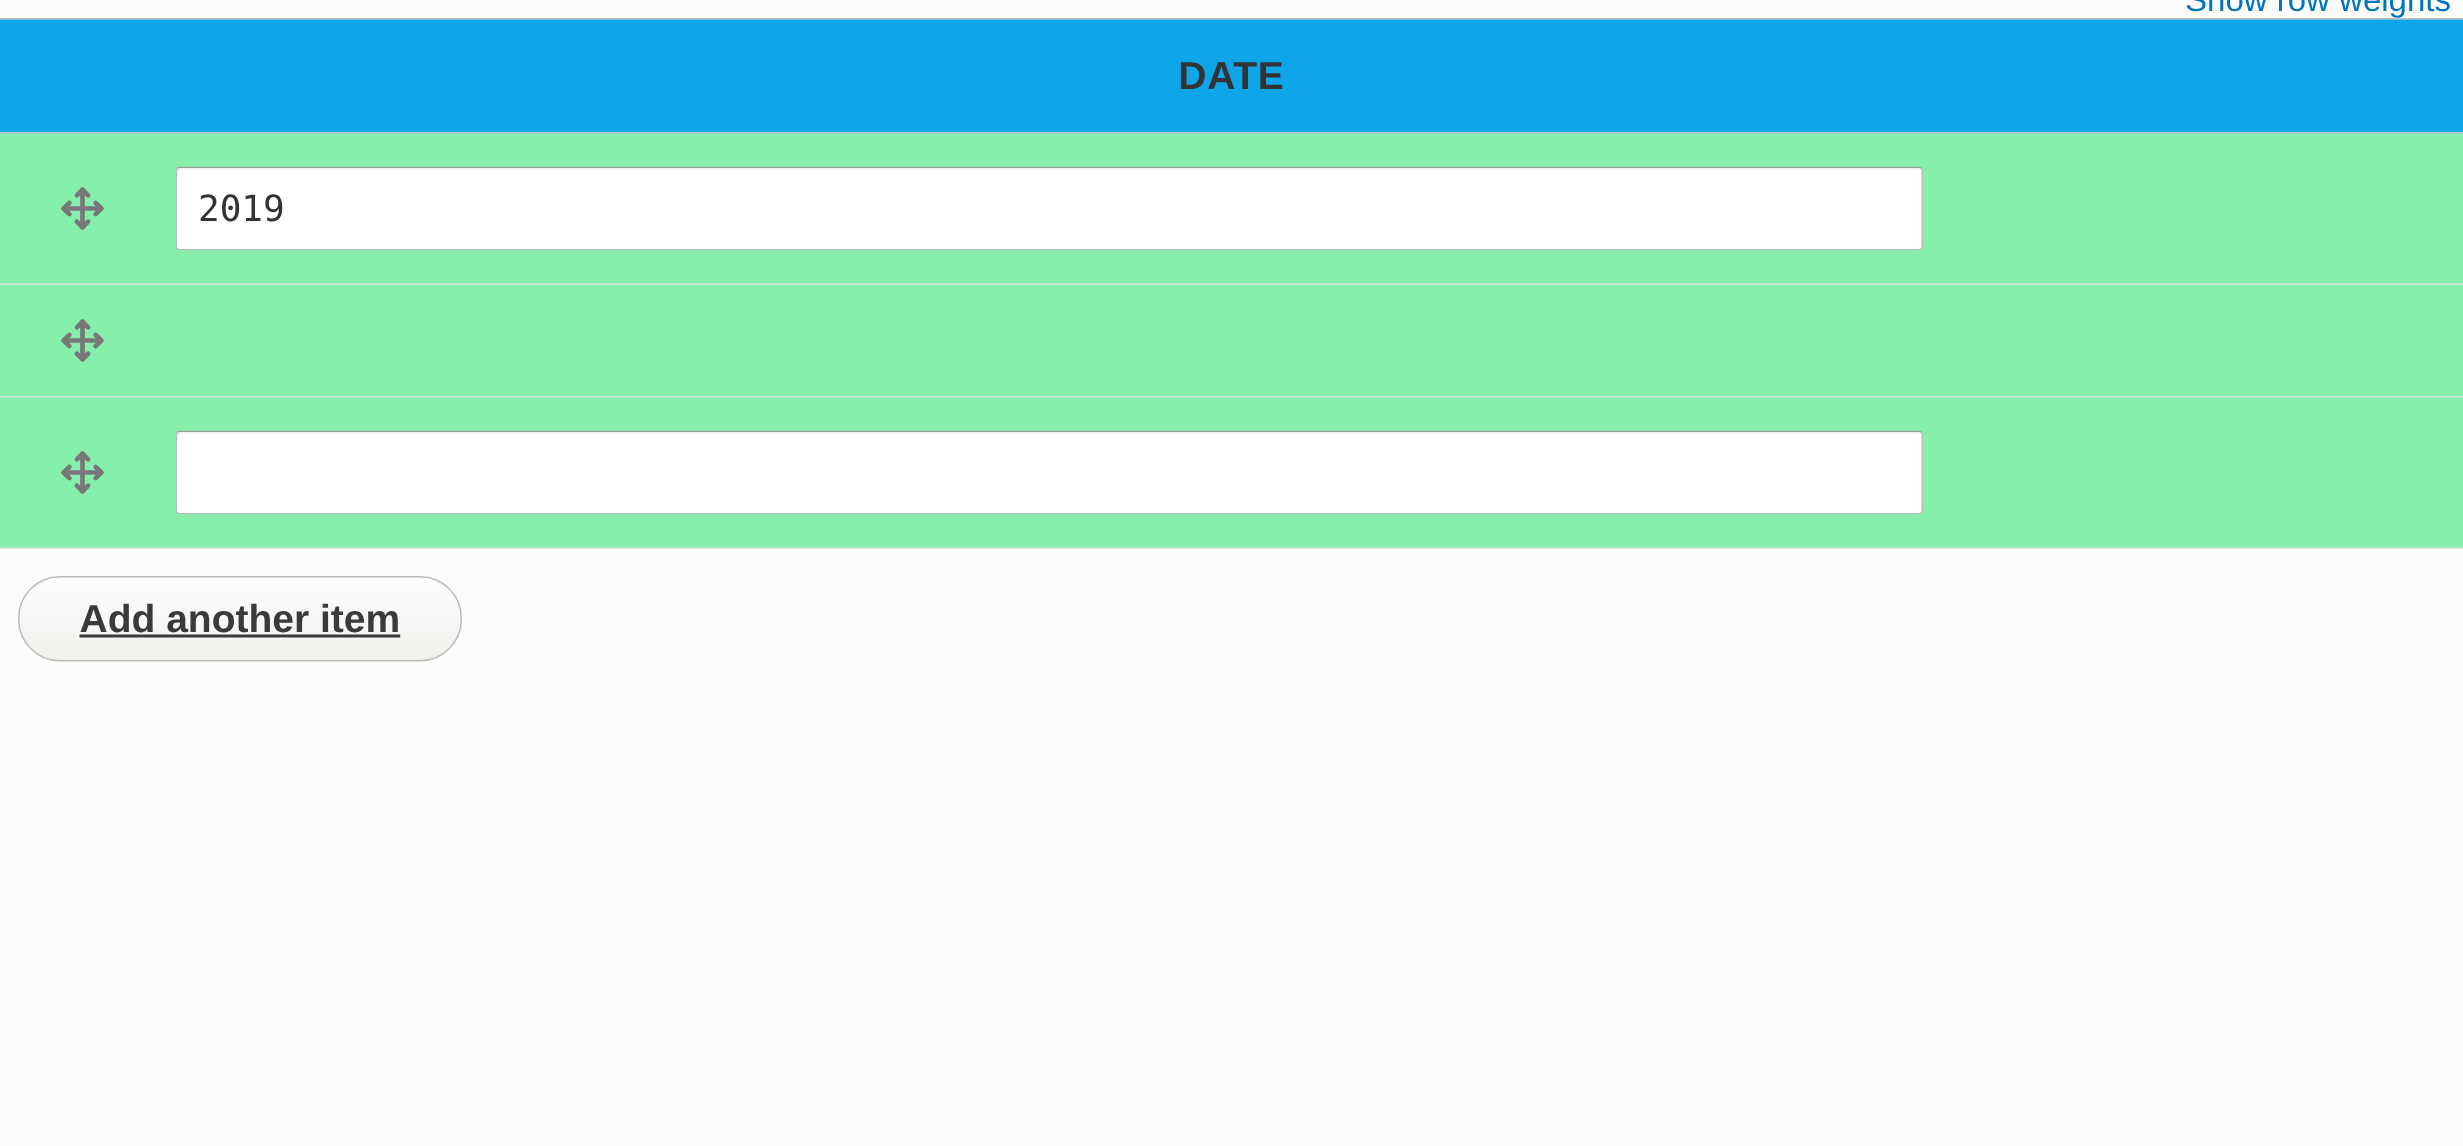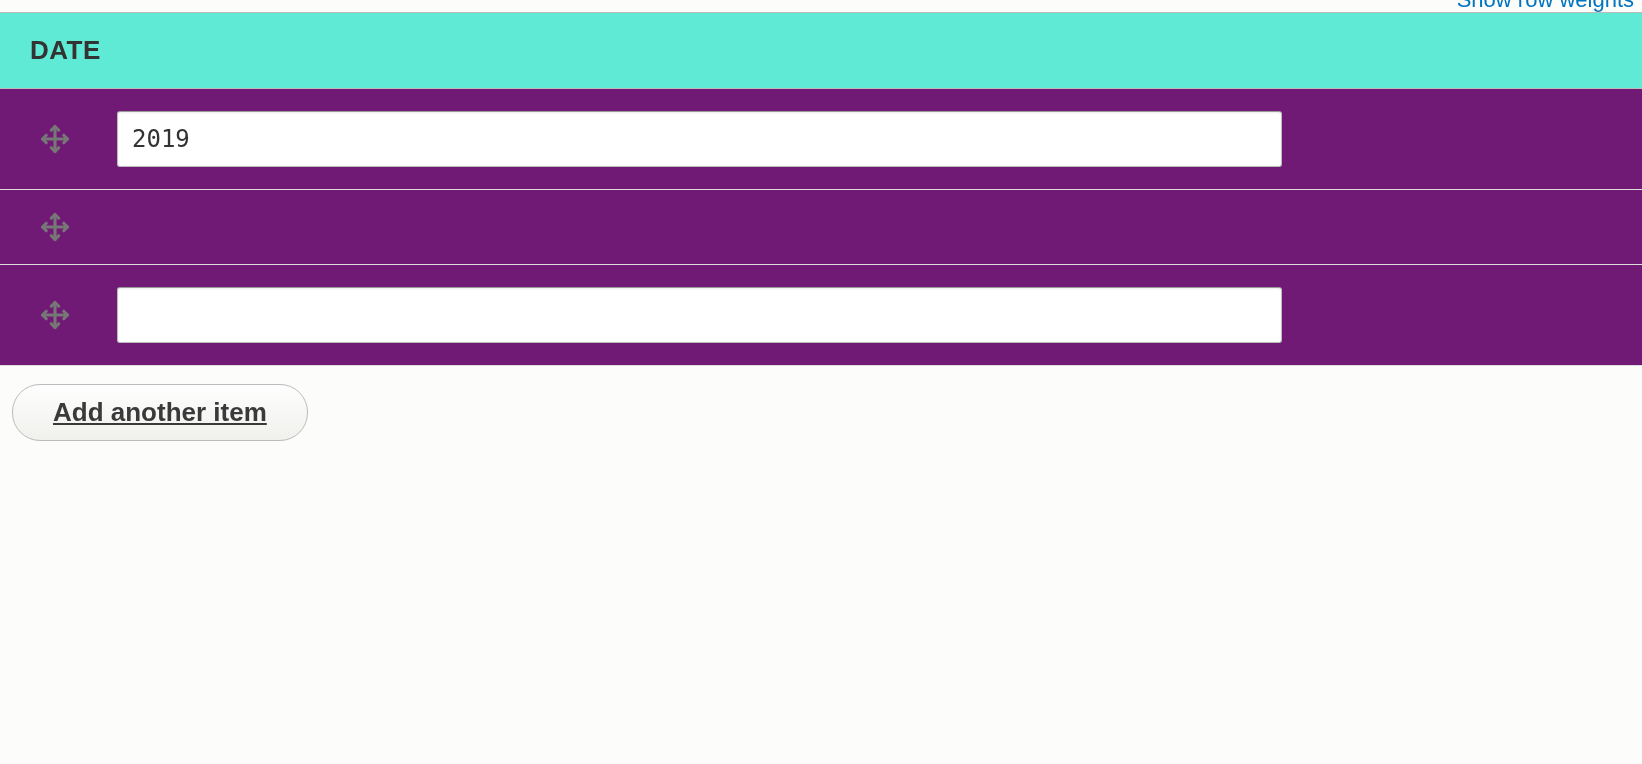--- a/index.html
+++ b/index.html
@@ -22,35 +22,36 @@
       color: #0074bd;
       font-size: 22px;
       overflow: hidden;
       height: 12px;
       line-height: 0;
     }
     .table-wrapper {
       border-top: 1px solid #bbb;
     }
     .header-row {
-      background: #5eead4;
+      background: #0ea5e9;
       border-bottom: 1px solid #bbb;
       padding: 22px 30px;
+      text-align: center;
     }
     .header-label {
       font-weight: bold;
       font-size: 26px;
       color: #333;
       letter-spacing: 0.5px;
     }
     .data-row {
       display: flex;
       align-items: center;
       border-bottom: 1px solid #ddd;
-      background: #701a75;
+      background: #86efac;
       padding: 22px 12px;
       gap: 20px;
     }
     .drag-handle {
       width: 85px;
       display: flex;
       align-items: center;
       justify-content: center;
       cursor: move;
       color: #777;

